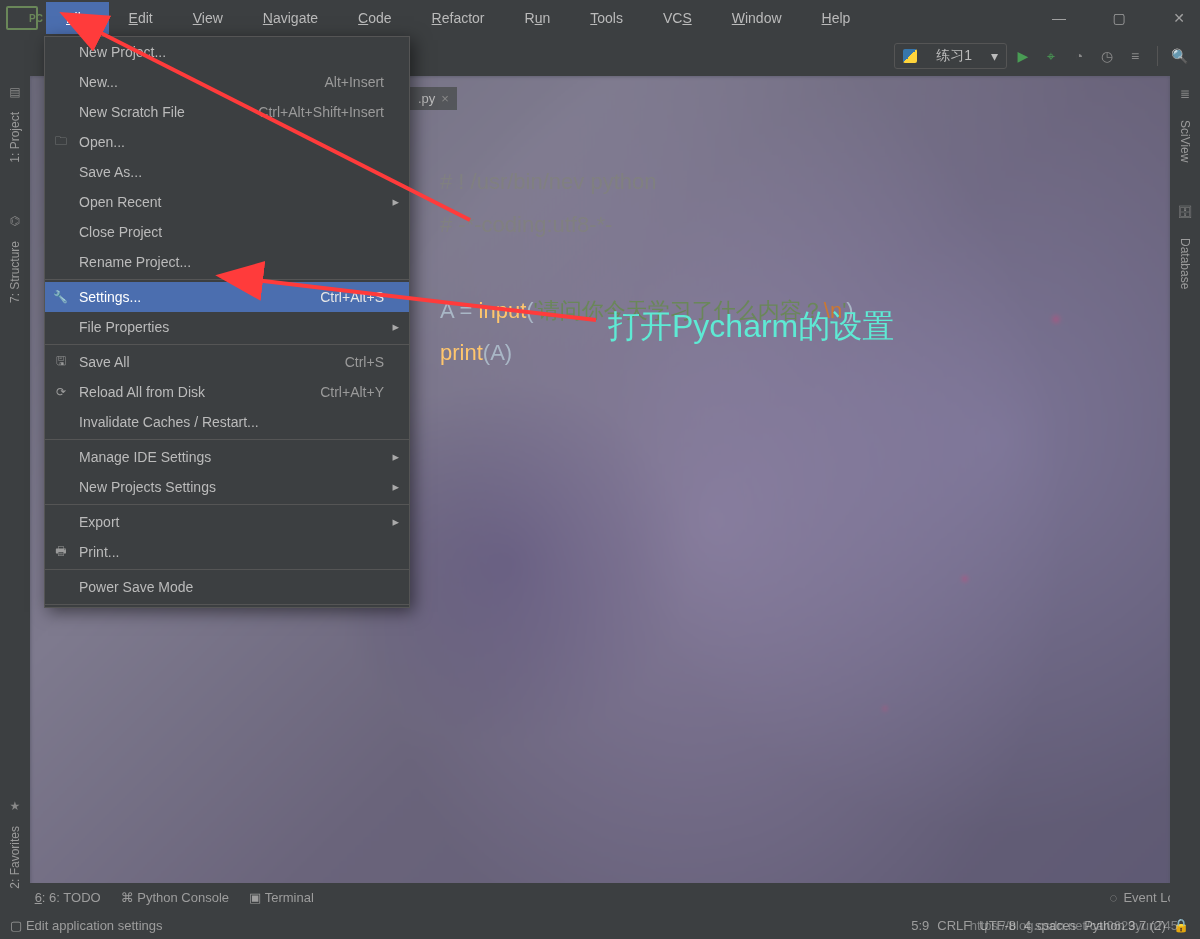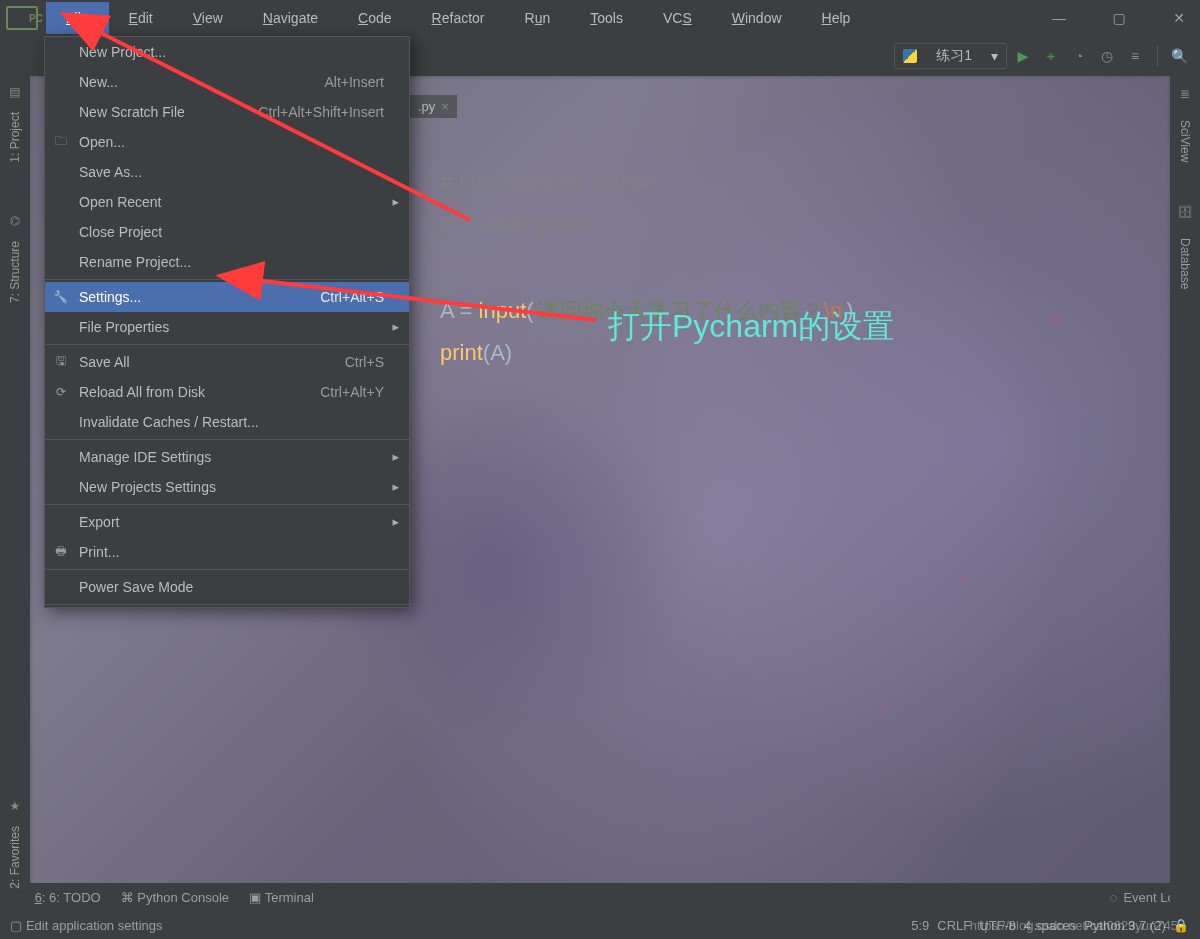--- a/index.html
+++ b/index.html
@@ -45,21 +45,21 @@
     filter: blur(2px) saturate(1.05);
   }
   .anime-bg::after{
     content:""; position:absolute; inset:0;
     background:
       radial-gradient(6px 6px at 82% 62%, rgba(210,70,120,.7), transparent 70%),
       radial-gradient(8px 8px at 90% 30%, rgba(210,70,120,.6), transparent 70%),
       radial-gradient(5px 5px at 75% 78%, rgba(210,70,120,.6), transparent 70%);
   }
 
-  .tab-bar { position:absolute; left: 380px; top: 16px; height: 28px; display:flex; align-items:center; }
+  .tab-bar { position:absolute; left: 380px; top: 8px; height: 28px; display:flex; align-items:center; }
   .tab { background: rgba(80,83,85,.9); color:#bbb; padding: 4px 8px; font-size:13px; display:flex; align-items:center; gap:6px; }
   .tab .close { color:#888; }
 
   .code { position:absolute; left: 410px; top: 42px; font-family: Consolas, monospace; font-size: 22px; line-height: 1.95; white-space: pre; }
   .c-com  { color:#808080; }
   .c-var  { color:#a9b7c6; }
   .c-op   { color:#a9b7c6; }
   .c-func { color:#ffc66d; }
   .c-str  { color:#6a8759; }
   .c-strzh{ color:#6a8759; }

